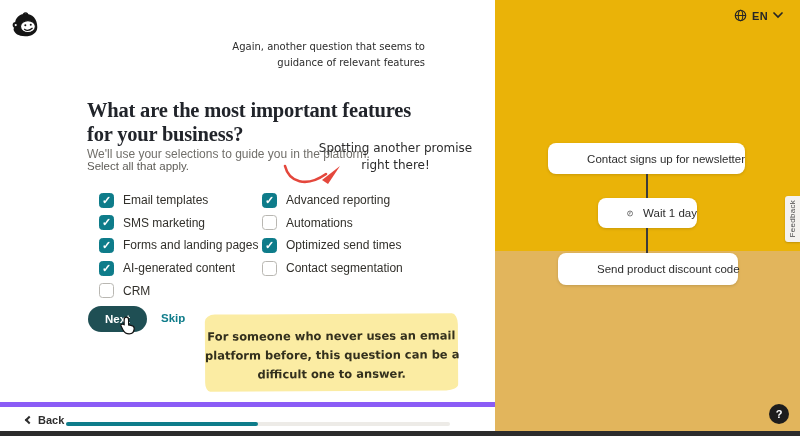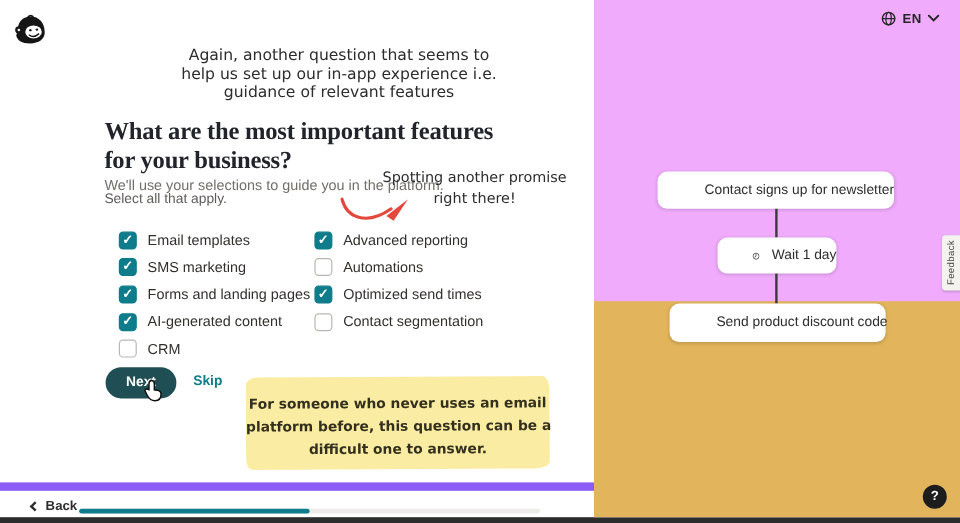--- a/index.html
+++ b/index.html
@@ -4,22 +4,22 @@
 <style>
   * { margin:0; padding:0; box-sizing:border-box; }
   html,body { background:#888; }
   .stage {
     position:relative; width:800px; height:436px; background:#ffffff;
     font-family:"Liberation Sans", sans-serif; overflow:hidden;
   }
   
   .logo { position:absolute; left:11px; top:11px; width:29px; height:29px; }
   .annot { font-family:"DejaVu Sans", sans-serif; color:#2c2c2c; }
-  .annot-top { position:absolute; left:140px; top:39px; width:285px; text-align:center;
-               font-size:13px; line-height:15.5px; }
+  .annot-top { position:absolute; left:140px; top:39px; width:285px; text-align:right;
+               font-size:10px; line-height:15.5px; }
   .annot-top span, .annot-line { display:block; white-space:nowrap; }
   .page-title { position:absolute; left:87px; top:99px; width:420px;
     font-family:"Liberation Serif", serif; font-weight:700; font-size:20.5px;
     line-height:1.17; letter-spacing:-0.2px; color:#21242a; }
   .page-title span { display:block; }
   .subtitle { position:absolute; left:87px; top:147px; font-size:12px; color:#716f6a; }
   .promise { position:absolute; left:313px; top:140px; width:165px; text-align:center;
              font-size:12px; line-height:17px; }
   .red-arrow { position:absolute; left:282px; top:158px; }
   .select-label { position:absolute; left:87px; top:160px; font-size:11.5px; color:#5e5c57; }
@@ -39,31 +39,31 @@
   .cursor-hand { position:absolute; left:119px; top:316px; }
   .skip-link { position:absolute; left:161px; top:312px; font-size:11.5px; font-weight:700;
     color:#0F7C8A; text-decoration:none; }
   .sticky-note { position:absolute; left:205px; top:314px; width:253px; height:77px;
     background:#FBECA3; border-radius:10px 6px 12px 5px / 7px 11px 6px 9px;
     transform:rotate(-0.3deg); padding-top:13px; text-align:center; }
   .sticky-note .annot-line { font-family:"DejaVu Sans", sans-serif; font-weight:700;
     font-size:11.5px; line-height:19px; color:#33301d; }
   
   .footer { position:absolute; left:0; top:402px; width:496px; height:29px; background:#fff;
-    border-top:7px solid #8b5cf6; }
+    border-top:5px solid #8b5cf6; }
   .back-btn { position:absolute; left:26px; top:7px; display:flex; align-items:center; gap:6px;
     background:none; border:none; font-family:inherit; font-size:11px; font-weight:700; color:#2e2e2e; }
   .back-chevron { width:6px; height:6px; border-left:2px solid #2e2e2e;
     border-bottom:2px solid #2e2e2e; transform:rotate(45deg); }
   .progress-track { position:absolute; left:66px; top:15px; width:384px; height:4px;
     border-radius:2px; background:#edebe7; }
   .progress-fill { height:100%; border-radius:2px; background:#0E7C8A; width:0; }
   .bottom-strip { position:absolute; left:0; top:431px; width:800px; height:5px; background:#2c2c2c; }
   
-  .right-panel { position:absolute; left:495px; top:0; width:305px; height:431px; background:#f0abfc; }
+  .right-panel { position:absolute; left:495px; top:0; width:305px; height:431px; background:#eab308; }
   .gold-section { position:absolute; left:0; top:251px; width:100%; height:180px; background:#E2B55C; }
   .lang-selector { position:absolute; right:17px; top:9px; display:flex; align-items:center;
     gap:5px; color:#262626; }
   .lang-code { font-size:11px; font-weight:700; letter-spacing:.3px; }
   .flow-card { position:absolute; background:#fff; border-radius:8px;
     box-shadow:0 1px 3px rgba(0,0,0,.15); display:flex; align-items:center; gap:10px;
     padding-left:29px; font-size:11.5px; color:#2d2d2d; white-space:nowrap; }
   .flow-card-1 { left:53px; top:143px; width:197px; height:31px; }
   .flow-card-2 { left:103px; top:198px; width:99px; height:30px; }
   .flow-card-3 { left:63px; top:253px; width:180px; height:32px; }
@@ -90,21 +90,20 @@
     <circle cx="5.2" cy="15.5" r="1.2" fill="#f7f7f7"></circle>
     <ellipse cx="18.7" cy="17.2" rx="8.2" ry="6.6" fill="#ffffff" stroke="#151515" stroke-width="1.2"></ellipse>
     <circle cx="15.8" cy="15.6" r="1.1" fill="#151515"></circle>
     <circle cx="21.8" cy="15.1" r="1.1" fill="#151515"></circle>
     <path d="M14.5,19.8 Q18.7,23.4 23.8,18.8" fill="none" stroke="#151515" stroke-width="1.3"></path>
     <path d="M13.5,3.6 q2.5,-2.6 5,-0.2" fill="none" stroke="#151515" stroke-width="1.4"></path>
   </svg>
 
   <div class="annot annot-top">
     <span>Again, another question that seems to</span>
-    <span>help us set up our in-app experience i.e.</span>
     <span>guidance of relevant features</span>
   </div>
 
   <h1 class="page-title">
     <span>What are the most important features</span>
     <span>for your business?</span>
   </h1>
   <div class="subtitle">We'll use your selections to guide you in the platform.</div>
 
   <div class="annot promise">

